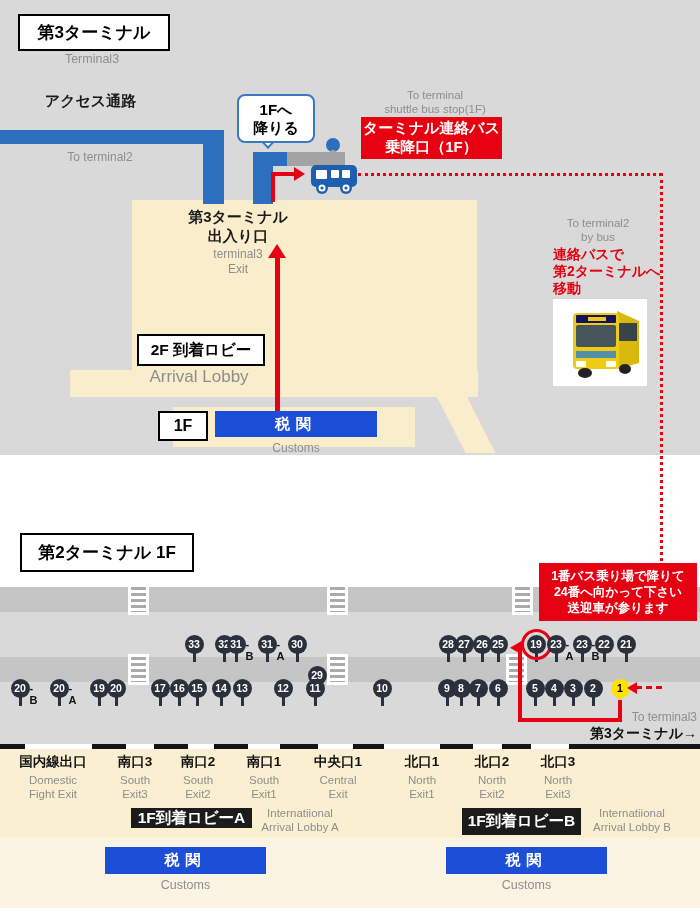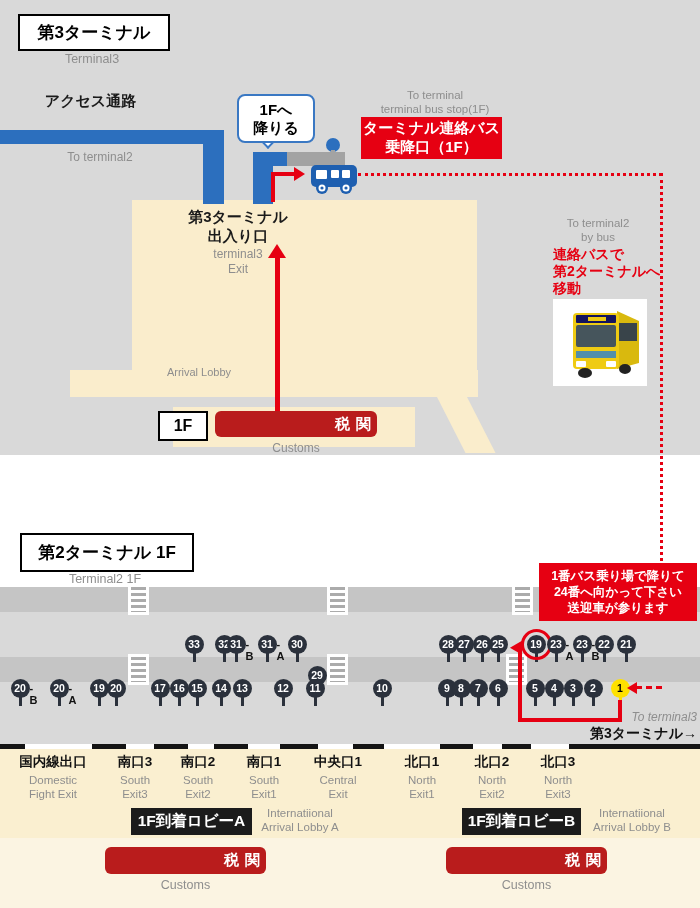--- a/index.html
+++ b/index.html
@@ -10,22 +10,22 @@
   .t2-gray{left:0;top:587px;width:700px;height:157px;background:#D9D9D9;}
   .beige-upper{left:0;top:749px;width:700px;height:89px;background:#FAEFD0;}
   .beige-lower{left:0;top:838px;width:700px;height:70px;background:#FBF4E2;}
   .box-white{background:#fff;border:2px solid #000;font-weight:bold;color:#000;
              display:flex;align-items:center;justify-content:center;white-space:nowrap;}
   .gray-en{color:#8E8E8E;text-align:center;line-height:1.25;}
   .jp-bold{font-weight:bold;color:#1a1a1a;text-align:center;line-height:1.25;white-space:nowrap;}
   .bluebar{background:#2C6FBE;}
   .bldg{background:#FAEDCC;}
   .redline{background:#E60012;}
-  .customs-bar{background:#b91c1c;color:#fff;font-weight:bold;display:flex;
-               align-items:center;justify-content:flex-end;letter-spacing:6px;border-radius:6px;}
+  .customs-bar{background:#1d4ed8;color:#fff;font-weight:bold;display:flex;
+               align-items:center;justify-content:center;letter-spacing:6px;}
   .red-box{background:#E60012;color:#fff;font-weight:bold;}
   .black-box{background:#1B1B1B;color:#fff;font-weight:bold;display:flex;
              align-items:center;justify-content:center;white-space:nowrap;}
   .road{left:0;width:700px;height:25px;background:#C5C5C5;}
   .crosswalk{position:absolute;width:21px;height:31px;box-sizing:border-box;border:3px solid #fff;
              background:repeating-linear-gradient(180deg,#ABABAB 0 3px,#fff 3px 6px);}
   .stop{position:absolute;width:19px;height:19px;}
   .stop-circle{position:absolute;left:0;top:0;width:19px;height:19px;border-radius:50%;
                background:#2B313C;color:#fff;font-size:10.5px;font-weight:bold;
                text-align:center;line-height:19px;}
@@ -97,40 +97,43 @@
         <circle cx="11" cy="24" r="3.5" fill="#fff"></circle>
         <circle cx="11" cy="24" r="1.6" fill="#1E5FB0"></circle>
       <circle cx="35" cy="24" r="6" fill="#1E5FB0"></circle>
         <circle cx="35" cy="24" r="3.5" fill="#fff"></circle>
         <circle cx="35" cy="24" r="1.6" fill="#1E5FB0"></circle>
     </svg>
   </div>
 
   <div class="abs gray-en" style="left:360px;top:88px;width:150px;font-size:11.5px;">
     <div>To terminal</div>
-    <div>terminal bus stop(1F)</div>
+    <div>shuttle bus stop(1F)</div>
   </div>
   <div class="abs red-box" style="left:361px;top:117px;width:141px;height:42px;font-size:15px;display:flex;flex-direction:column;align-items:center;justify-content:center;line-height:1.25;">
     <div>ターミナル連絡バス</div>
     <div>乗降口（1F）</div>
   </div>
 
   <div class="abs dotted-h" style="left:358px;top:173px;width:304px;"></div>
   <div class="abs dotted-v" style="left:660px;top:173px;height:514px;"></div>
 
   <div class="abs jp-bold" style="left:158px;top:208px;width:160px;font-size:15px;">
     <div>第3ターミナル</div>
     <div>出入り口</div>
   </div>
   <div class="abs gray-en" style="left:158px;top:247px;width:160px;font-size:12px;">
     <div>terminal3</div>
     <div>Exit</div>
   </div>
 
-  <div class="abs gray-en" style="left:137px;top:366px;width:124px;font-size:11px;">Arrival Lobby</div>
+  <div class="abs box-white" style="left:137px;top:334px;width:124px;height:28px;font-size:15.5px;">
+      <span>2F 到着ロビー</span>
+    </div>
+  <div class="abs gray-en" style="left:137px;top:366px;width:124px;font-size:17px;">Arrival Lobby</div>
 
   <div class="abs box-white" style="left:158px;top:411px;width:46px;height:26px;font-size:16px;">
       <span>1F</span>
     </div>
   <div class="abs customs-bar" style="left:215px;top:411px;width:162px;height:26px;font-size:15px;">
       <span>税関</span>
     </div>
   <div class="abs gray-en" style="left:215px;top:441px;width:162px;font-size:12px;">Customs</div>
 
   <div class="abs gray-en" style="left:543px;top:216px;width:110px;font-size:11.5px;">
@@ -160,21 +163,20 @@
     </svg>
   </div>
 
   <div class="abs t2-gray"></div>
   <div class="abs beige-upper"></div>
   <div class="abs beige-lower"></div>
 
   <div class="abs box-white" style="left:20px;top:533px;width:170px;height:35px;font-size:17px;">
       <span>第2ターミナル 1F</span>
     </div>
-  <div class="abs gray-en" style="left:20px;top:572px;width:170px;font-size:12.5px;">Terminal2 1F</div>
 
   <div class="abs road" style="top:587px;"></div>
   <div class="abs road" style="top:657px;"></div>
   <div id="crosswalks" class="abs" style="left:0;top:0;">
       <div class="crosswalk" style="left: 128px; top: 584px;"></div>
       <div class="crosswalk" style="left: 327px; top: 584px;"></div>
       <div class="crosswalk" style="left: 512px; top: 584px;"></div>
       <div class="crosswalk" style="left: 128px; top: 654px;"></div>
       <div class="crosswalk" style="left: 327px; top: 654px;"></div>
       <div class="crosswalk" style="left: 506px; top: 654px;"></div>
@@ -343,21 +345,21 @@
   <div class="abs redline" style="left:518px;top:650px;width:4px;height:72px;"></div>
   <div class="abs tri" style="left:512px;top:640px;border-left:7px solid transparent;border-right:7px solid transparent;border-bottom:12px solid #E60012;transform:rotate(30deg);"></div>
 
   <div class="abs red-box" style="left:539px;top:563px;width:158px;height:58px;font-size:12.5px;line-height:16px;padding-top:5px;box-sizing:border-box;text-align:center;">
     <div>1番バス乗り場で降りて</div>
     <div>24番へ向かって下さい</div>
     <div>送迎車が参ります</div>
   </div>
 
   <div class="abs" style="left:540px;top:710px;width:157px;text-align:right;">
-    <div class="gray-en" style="font-size:12px;text-align:right;font-style:italic;">To terminal3</div>
+    <div class="gray-en" style="font-size:12px;text-align:right;">To terminal3</div>
     <div style="font-size:14px;font-weight:bold;color:#111;">第3ターミナル→</div>
   </div>
 
   <div id="walls">
       <div class="wall" style="left: 0px; width: 25px;"></div>
       <div class="wall" style="left: 92px; width: 34px;"></div>
       <div class="wall" style="left: 154px; width: 34px;"></div>
       <div class="wall" style="left: 214px; width: 34px;"></div>
       <div class="wall" style="left: 280px; width: 38px;"></div>
       <div class="wall" style="left: 353px; width: 31px;"></div>
@@ -417,21 +419,21 @@
       </div>
       <div class="exit-item" style="left: 510px; top: 753px;">
         <div class="exit-jp">北口3</div>
         <div class="exit-en">
           <div>North</div>
           <div>Exit3</div>
         </div>
       </div>
     </div>
 
-  <div class="abs black-box" style="left:131px;top:808px;width:121px;height:27px;font-size:15.5px;">
+  <div class="abs black-box" style="left:131px;top:808px;width:121px;height:20px;font-size:15.5px;">
       <span>1F到着ロビーA</span>
     </div>
   <div class="abs gray-en" style="left:254px;top:806px;width:92px;font-size:11.5px;">
     <div>Internatiional</div>
     <div>Arrival Lobby A</div>
   </div>
   <div class="abs black-box" style="left:462px;top:808px;width:119px;height:27px;font-size:15.5px;">
       <span>1F到着ロビーB</span>
     </div>
   <div class="abs gray-en" style="left:584px;top:806px;width:96px;font-size:11.5px;">

